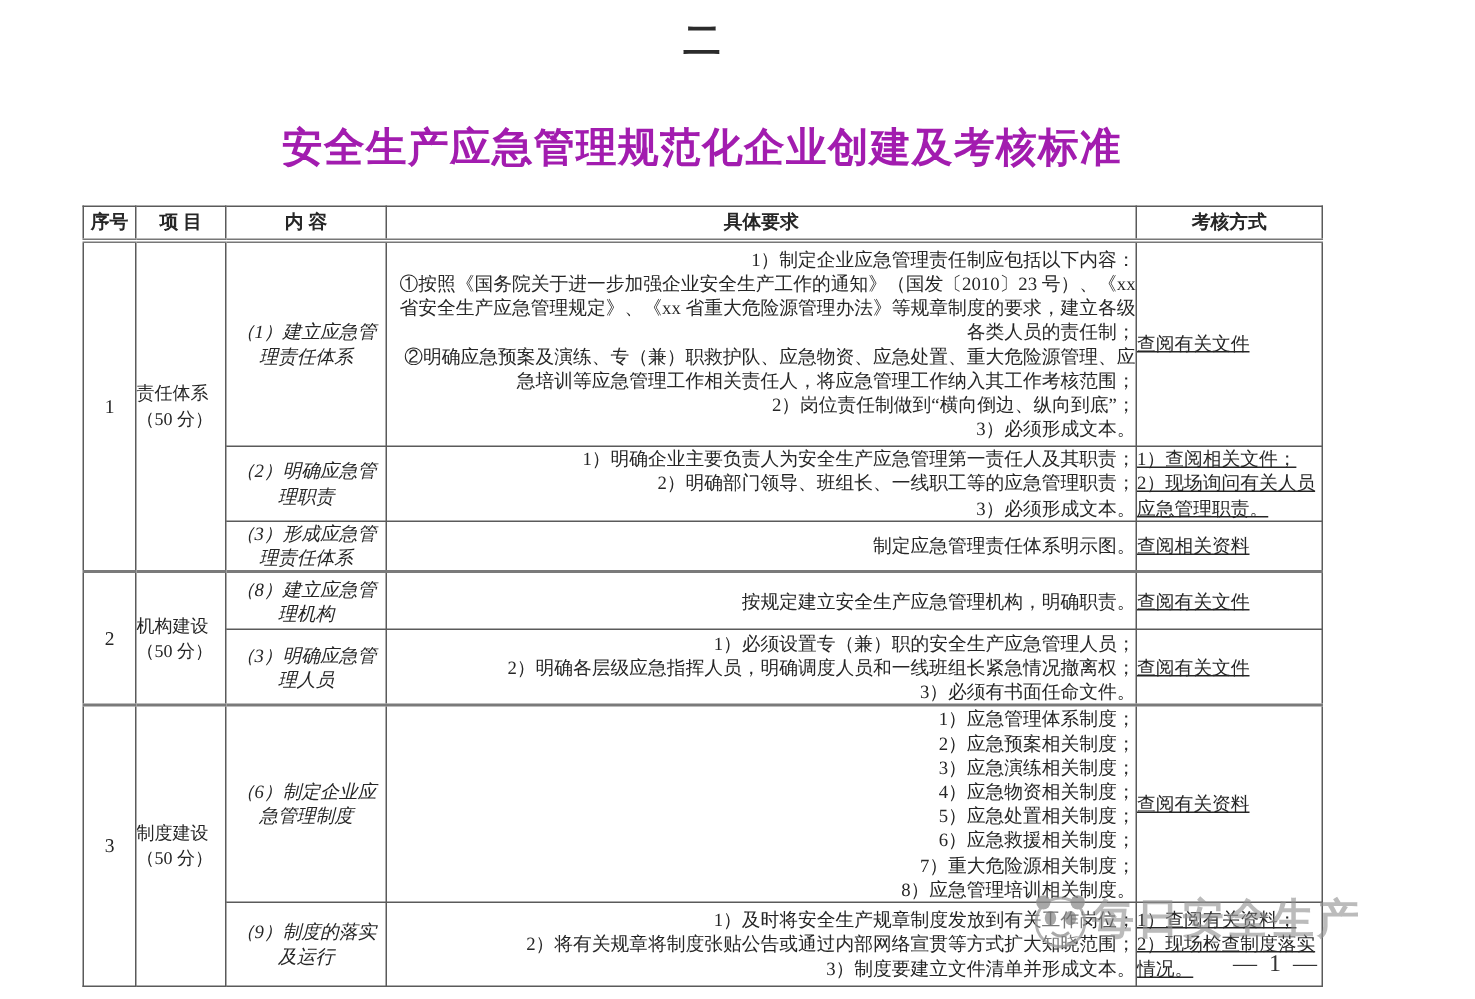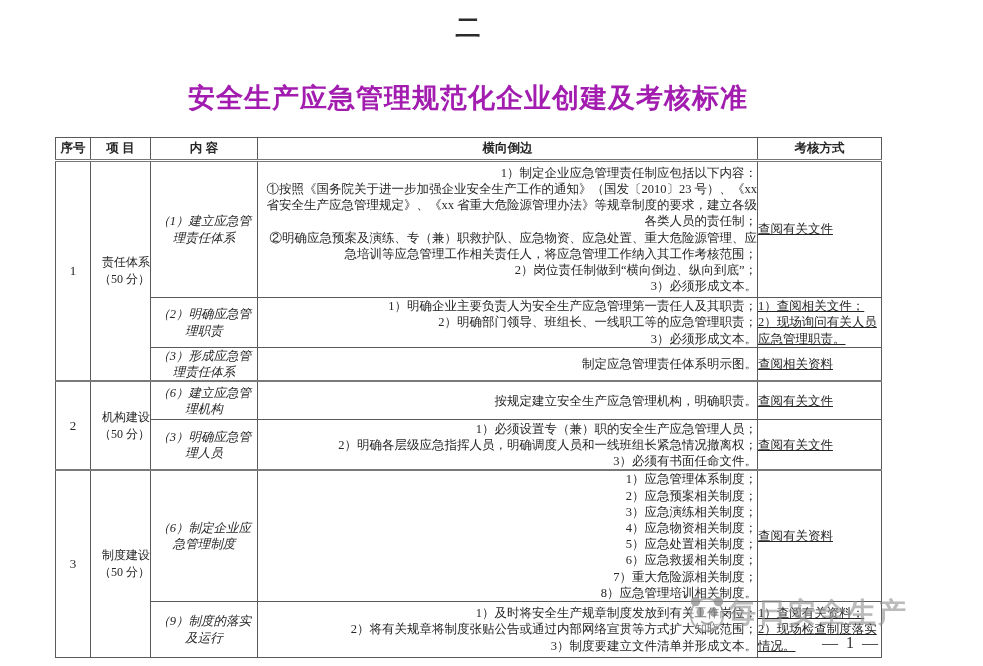--- a/index.html
+++ b/index.html
@@ -9,21 +9,21 @@
   .head-wrap{position:absolute;left:55px;top:0;width:826px;text-align:center;}
   .section-num{margin-top:12px;font-family:"Liberation Sans",sans-serif;font-weight:bold;font-size:25px;line-height:30px;color:#2b2b2b;}
   .doc-title{margin:40px 0 0 0;font-family:"Liberation Sans",sans-serif;font-weight:bold;font-size:27px;line-height:32px;letter-spacing:1px;color:#a21caf;}
 
   table.std{position:absolute;left:55px;top:137px;width:826px;border-collapse:collapse;table-layout:fixed;
             font-size:12.5px;line-height:16.2px;color:#262626;}
   table.std th, table.std td{border:1px solid #5a5a5a;vertical-align:middle;white-space:pre-wrap;word-break:break-all;padding:0;}
   table.std th{font-family:"Liberation Sans",sans-serif;font-weight:bold;font-size:12.5px;height:21px;
                border-bottom:3px double #777;background:#fff;}
   td.c-no{text-align:center;font-size:13px;}
-  td.c-proj{text-align:right;font-size:12px;line-height:17px;}
+  td.c-proj{text-align:left;font-size:12px;line-height:17px;}
   td.c-cont{text-align:center;padding:2px 4px;font-style:italic;}
   td.c-req{text-align:right;padding:1px 4px;}
   td.c-ass{text-align:left;padding:1px 2px;text-decoration:underline;}
   tr.grp-top td{border-top:2px solid #7a7a7a;}
   tr.h-r1a td{height:135px;} tr.h-r1b td{height:49px;} tr.h-r1c td{height:31px;}
   tr.h-r2a td{height:37px;}  tr.h-r2b td{height:49px;}
   tr.h-r3a td{height:128px;} tr.h-r3b td{height:55px;}
 
   .watermark{position:absolute;left:686px;top:592px;display:flex;align-items:center;z-index:5;pointer-events:none;}
   .wm-logo{width:42px;height:42px;flex:0 0 auto;opacity:.75;}
@@ -49,21 +49,21 @@
         <col style="width:60px">
         <col style="width:107px">
         <col style="width:500px">
         <col style="width:124px">
     </colgroup>
     <thead>
       <tr>
         <th>序号</th>
         <th>项 目</th>
         <th>内 容</th>
-        <th>横向倒边</th>
+        <th>具体要求</th>
         <th>考核方式</th>
       </tr>
     </thead>
     <tbody>
       <tr class="h-r1a grp-top">
         <td class="c-no" rowspan="3">1</td>
         <td class="c-proj" rowspan="3">责任体系
 （50 分）</td>
         <td class="c-cont">（1）建立应急管理责任体系</td>
         <td class="c-req">1）制定企业应急管理责任制应包括以下内容：
@@ -83,21 +83,21 @@
       </tr>
       <tr class="h-r1c">
         <td class="c-cont">（3）形成应急管理责任体系</td>
         <td class="c-req">制定应急管理责任体系明示图。</td>
         <td class="c-ass">查阅相关资料</td>
       </tr>
       <tr class="h-r2a grp-top">
         <td class="c-no" rowspan="2">2</td>
         <td class="c-proj" rowspan="2">机构建设
 （50 分）</td>
-        <td class="c-cont">（6）建立应急管理机构</td>
+        <td class="c-cont">（8）建立应急管理机构</td>
         <td class="c-req">按规定建立安全生产应急管理机构，明确职责。</td>
         <td class="c-ass">查阅有关文件</td>
       </tr>
       <tr class="h-r2b">
         <td class="c-cont">（3）明确应急管理人员</td>
         <td class="c-req">1）必须设置专（兼）职的安全生产应急管理人员；
 2）明确各层级应急指挥人员，明确调度人员和一线班组长紧急情况撤离权；
 3）必须有书面任命文件。</td>
         <td class="c-ass">查阅有关文件</td>
       </tr>

